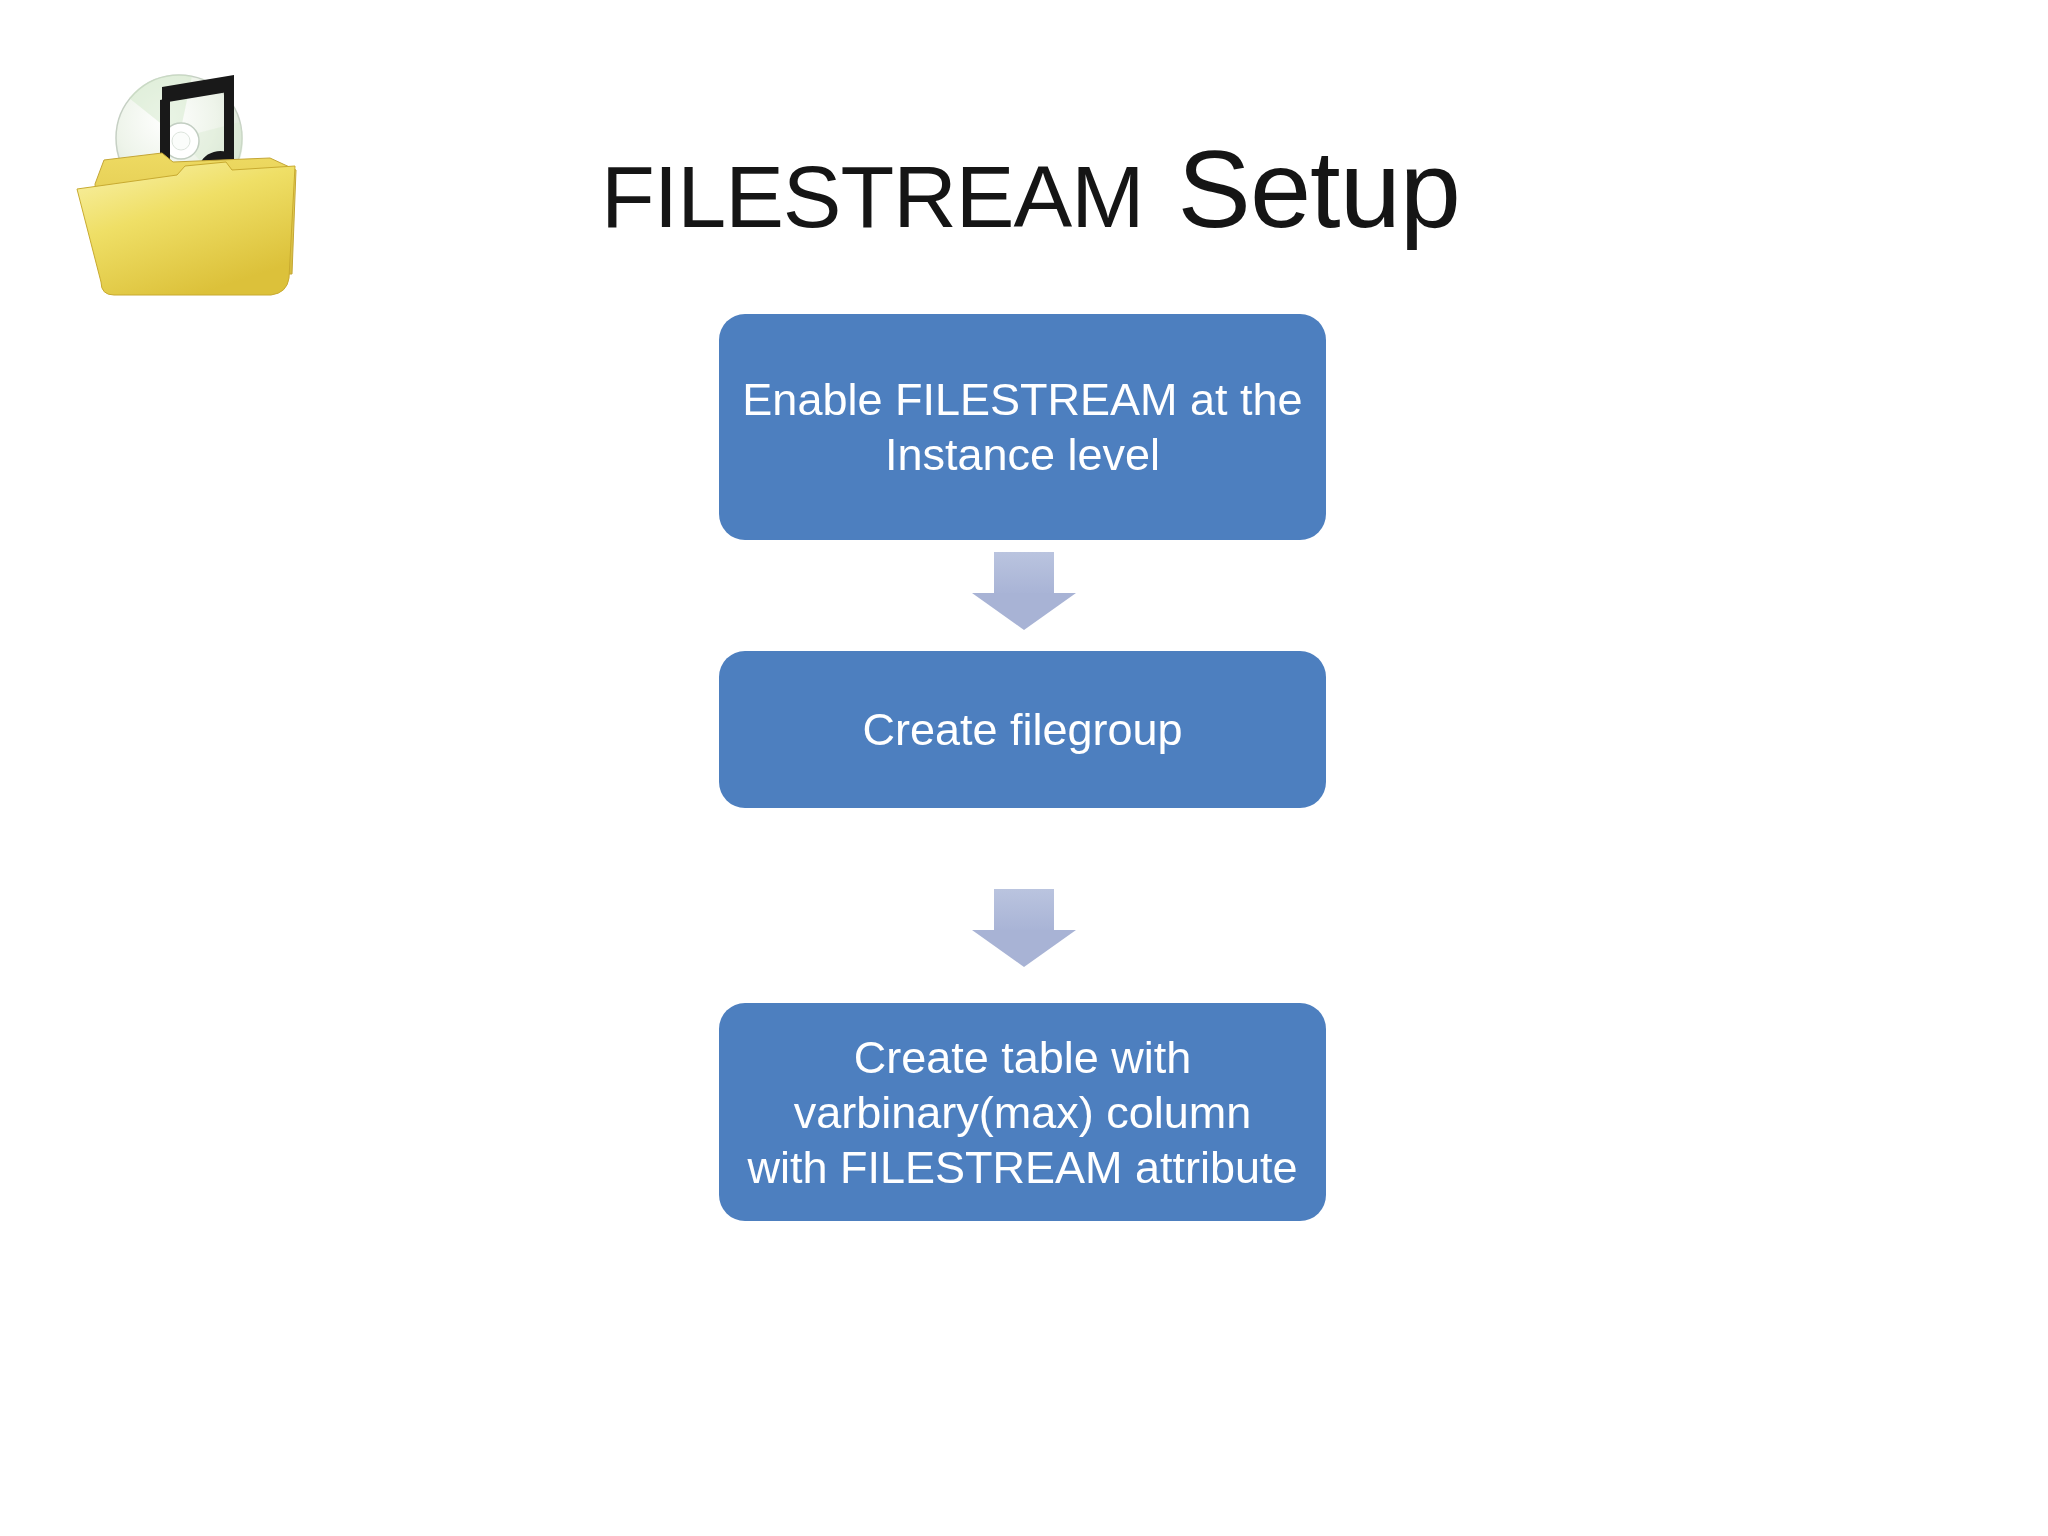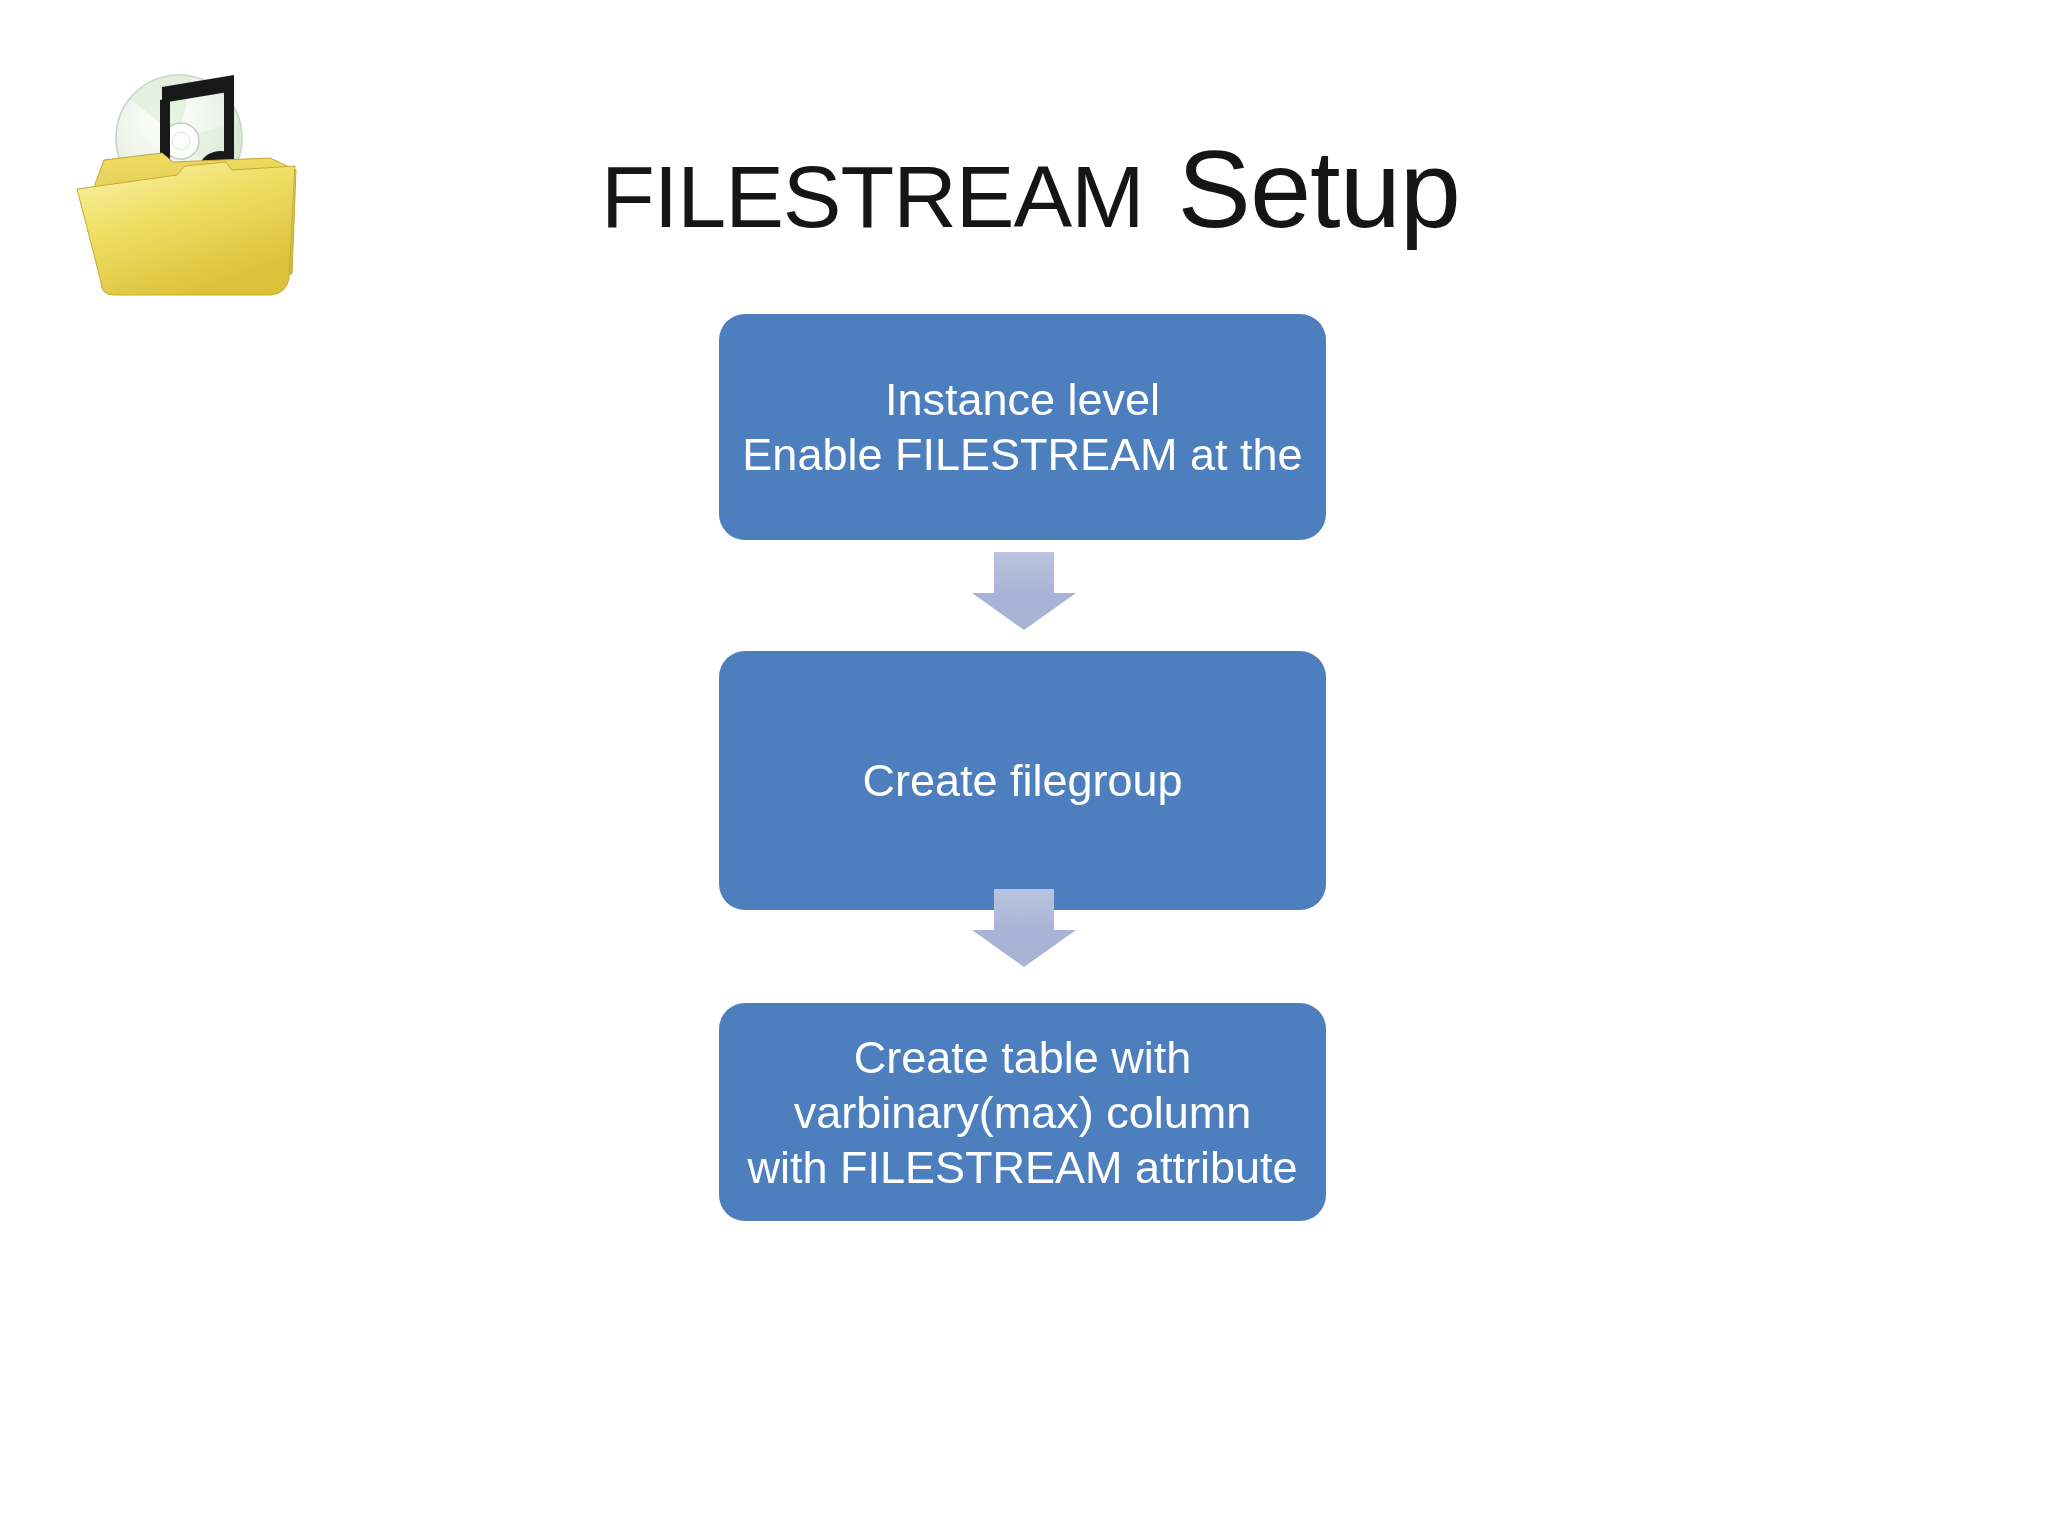--- a/index.html
+++ b/index.html
@@ -21,21 +21,21 @@
   .title .t1 { font-size:88px; letter-spacing:-1px; }
   .title .t2 { font-size:110px; margin-left:34px; letter-spacing:-1px; }
   
   .box {
     position:absolute; left:719px; width:607px;
     background:#4d7fbf; border-radius:26px;
     display:flex; flex-direction:column; align-items:center; justify-content:center;
     color:#ffffff; font-size:45px; line-height:55px; text-align:center;
   }
   .box1 { top:314px; height:226px; }
-  .box2 { top:651px; height:259px; }
+  .box2 { top:651px; height:157px; }
   .box3 { top:1003px; height:218px; }
   
   .arrow { position:absolute; left:972px; width:104px; height:78px; }
   .arrow .shaft {
     position:absolute; left:22px; top:0; width:60px; height:41px;
     background:linear-gradient(#bac4df, #a9b4d6);
   }
   .arrow .head {
     position:absolute; left:0; top:41px; width:0; height:0;
     border-left:52px solid transparent; border-right:52px solid transparent;
@@ -87,22 +87,22 @@
       <g>
         <path d="M21,110 L30,86 L88,79 L99,88 L196,84 L222,96 L218,200 L28,200 Z" fill="url(#foldback)" stroke="#c4a636" stroke-width="1"></path>
         <path d="M3,115 L103,101 L111,92 L152,88 L158,96 L221,92 L215,204 Q213,219 197,221 L40,221 Q27,221 27,208 Z" fill="url(#foldfront)" stroke="#c8aa30" stroke-width="1"></path>
       </g>
     </svg>
   </div>
 
   <h1 class="title"><span class="t1">FILESTREAM</span><span class="t2">Setup</span></h1>
 
   <div class="box box1">
+    <div>Enable FILESTREAM at the</div>
     <div>Instance level</div>
-    <div>Enable FILESTREAM at the</div>
   </div>
 
   <div class="arrow arrow1">
     <div class="shaft"></div>
     <div class="head"></div>
   </div>
 
   <div class="box box2">
     <div>Create filegroup</div>
   </div>

